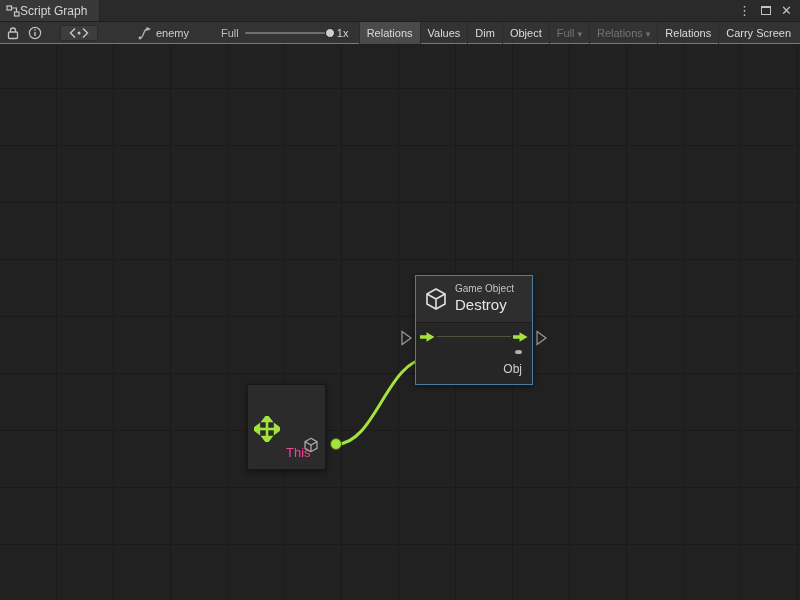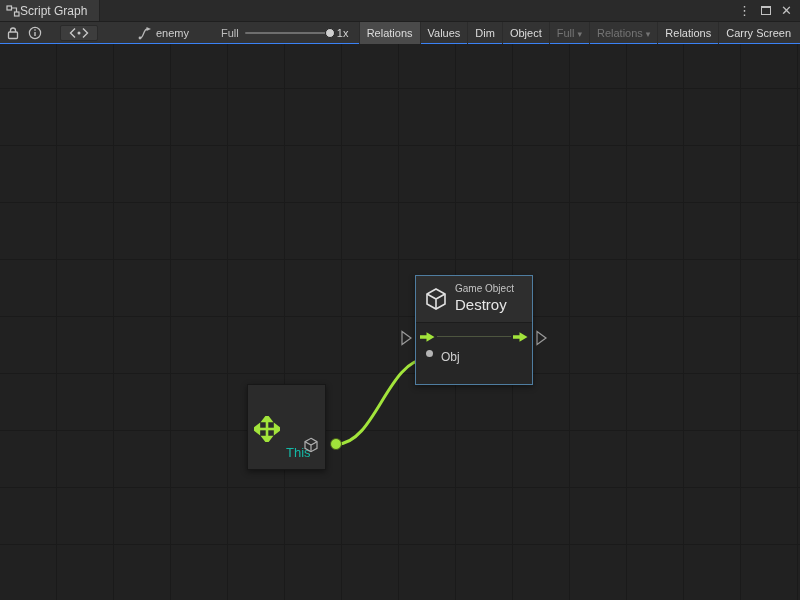--- a/index.html
+++ b/index.html
@@ -52,28 +52,28 @@
   .node-destroy { left:415px; top:231px; width:118px; height:110px;
     border:1px solid #4f7da0; background:#262626; display:flex; flex-direction:column; }
   .nd-header { height:46px; background:#2e2e2e; display:flex; align-items:center;
     gap:7px; padding:0 8px; }
   .nd-title-col { display:flex; flex-direction:column; line-height:1.25; }
   .nd-category { font-size:10px; color:#c4c4c4; }
   .nd-title { font-size:15px; color:#e6e6e6; }
   .flow-row { height:28px; display:flex; align-items:center; padding:0 4px;
     border-top:1px solid #1c1c1c; }
   .flow-line { flex:1; height:0; border-top:1px solid #4d553f; margin:0 2px; }
-  .port-row { height:26px; display:flex; align-items:flex-start; gap:8px; padding:0 10px; }
+  .port-row { height:26px; display:flex; align-items:flex-end; gap:8px; padding:0 10px;flex-direction:column; }
   .port-dot { width:7px; height:7px; border-radius:50%; background:#b4b4b4; }
   .port-label { font-size:12px; color:#cfcfcf; }
 
   .node-this { left:247px; top:340px; width:79px; height:86px;
     background:#2b2b2b; border:1px solid #171717; }
   .nt-row { display:flex; align-items:center; gap:6px; padding:12px 6px 0 6px; }
-  .nt-title { font-size:13px; color:#14b8a6;margin-top:48px; }
+  .nt-title { font-size:13px; color:#ec4899;margin-top:48px; }
   .nt-cube { position:absolute; right:6px; bottom:16px; }
 </style>
 </head>
 <body>
 
 <div class="window">
 
   <div class="titlebar">
     <div class="tab">
       <svg width="14" height="14" viewBox="0 0 14 14">

